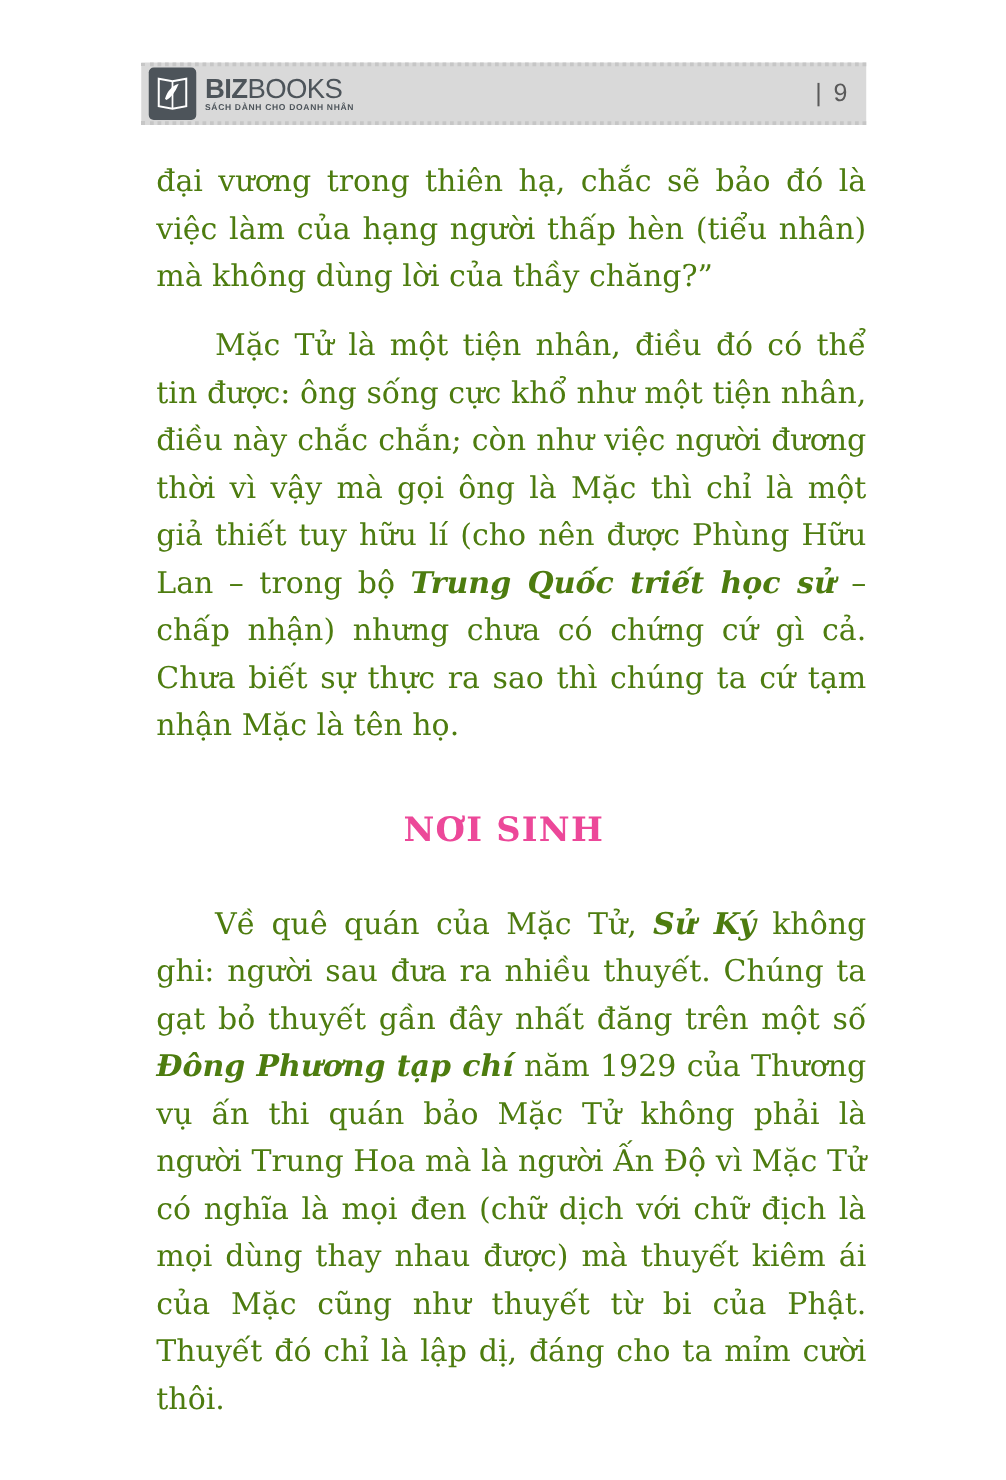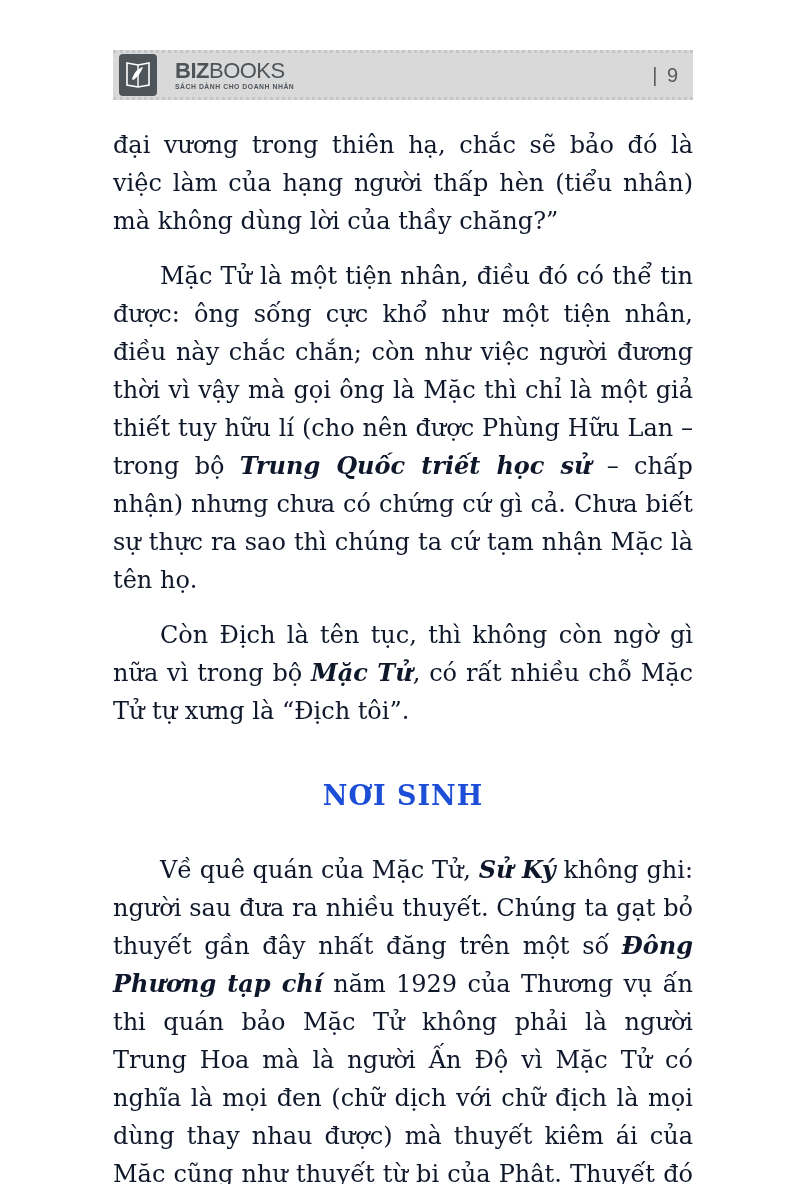--- a/index.html
+++ b/index.html
@@ -26,21 +26,21 @@
     background: #d9d9d9;
     border-top: 3px dotted #c6c6c6;
     border-bottom: 3px dotted #c6c6c6;
     display: flex;
     align-items: center;
     justify-content: space-between;
   }
   .logo {
     display: flex;
     align-items: center;
-    gap: 18px;
+    gap: 7px;
     padding-left: 6px;
   }
   .logo-icon {
     width: 38px;
     height: 42px;
     background: #4d545a;
     border-radius: 4px;
     display: flex;
     align-items: center;
     justify-content: center;
@@ -74,35 +74,35 @@
     letter-spacing: 2px;
   }
   
   .content {
     position: absolute;
     top: 126px;
     left: 113px;
     width: 580px;
   }
   .para {
-    margin: 0 0 17px 0;
+    margin: 0 0 17px 12px;
     font-size: 24px;
     line-height: 38px;
     text-align: justify;
-    color: #0f172a;
+    color: #4d7c0f;
   }
   .para.indent { text-indent: 47px; }
   .para em { font-style: italic; font-weight: bold; }
   .heading {
     margin: 50px 0 40px 0;
     font-size: 27px;
     font-weight: 700;
     text-align: center;
     letter-spacing: 1px;
-    color: #1d4ed8;
+    color: #ec4899;
   }
 </style>
 </head>
 <body>
 
 <div class="page">
 
   <header class="band">
     <div class="logo">
       <div class="logo-icon">
@@ -120,18 +120,17 @@
         <div class="tagline">SÁCH DÀNH CHO DOANH NHÂN</div>
       </div>
     </div>
     <div class="page-number">| 9</div>
   </header>
 
   <main class="content">
 
   <p class="para"><span>đại vương trong thiên hạ, chắc sẽ bảo đó là việc làm của hạng người thấp hèn (tiểu nhân) mà không dùng lời của thầy chăng?”</span></p>
       <p class="para indent"><span>Mặc Tử là một tiện nhân, điều đó có thể tin được: ông sống cực khổ như một tiện nhân, điều này chắc chắn; còn như việc người đương thời vì vậy mà gọi ông là Mặc thì chỉ là một giả thiết tuy hữu lí (cho nên được Phùng Hữu Lan – trong bộ </span><em>Trung Quốc triết học sử</em><span> – chấp nhận) nhưng chưa có chứng cứ gì cả. Chưa biết sự thực ra sao thì chúng ta cứ tạm nhận Mặc là tên họ.</span></p>
-      <p class="para indent"><span>Còn Địch là tên tục, thì không còn ngờ gì nữa vì trong bộ </span><em>Mặc Tử</em><span>, có rất nhiều chỗ Mặc Tử tự xưng là “Địch tôi”.</span></p>
       <h2 class="heading">NƠI SINH</h2>
       <p class="para indent"><span>Về quê quán của Mặc Tử, </span><em>Sử Ký</em><span> không ghi: người sau đưa ra nhiều thuyết. Chúng ta gạt bỏ thuyết gần đây nhất đăng trên một số </span><em>Đông Phương tạp chí</em><span> năm 1929 của Thương vụ ấn thi quán bảo Mặc Tử không phải là người Trung Hoa mà là người Ấn Độ vì Mặc Tử có nghĩa là mọi đen (chữ dịch với chữ địch là mọi dùng thay nhau được) mà thuyết kiêm ái của Mặc cũng như thuyết từ bi của Phật. Thuyết đó chỉ là lập dị, đáng cho ta mỉm cười thôi.</span></p>
     </main>
 
 </div>
 
 </body></html>

